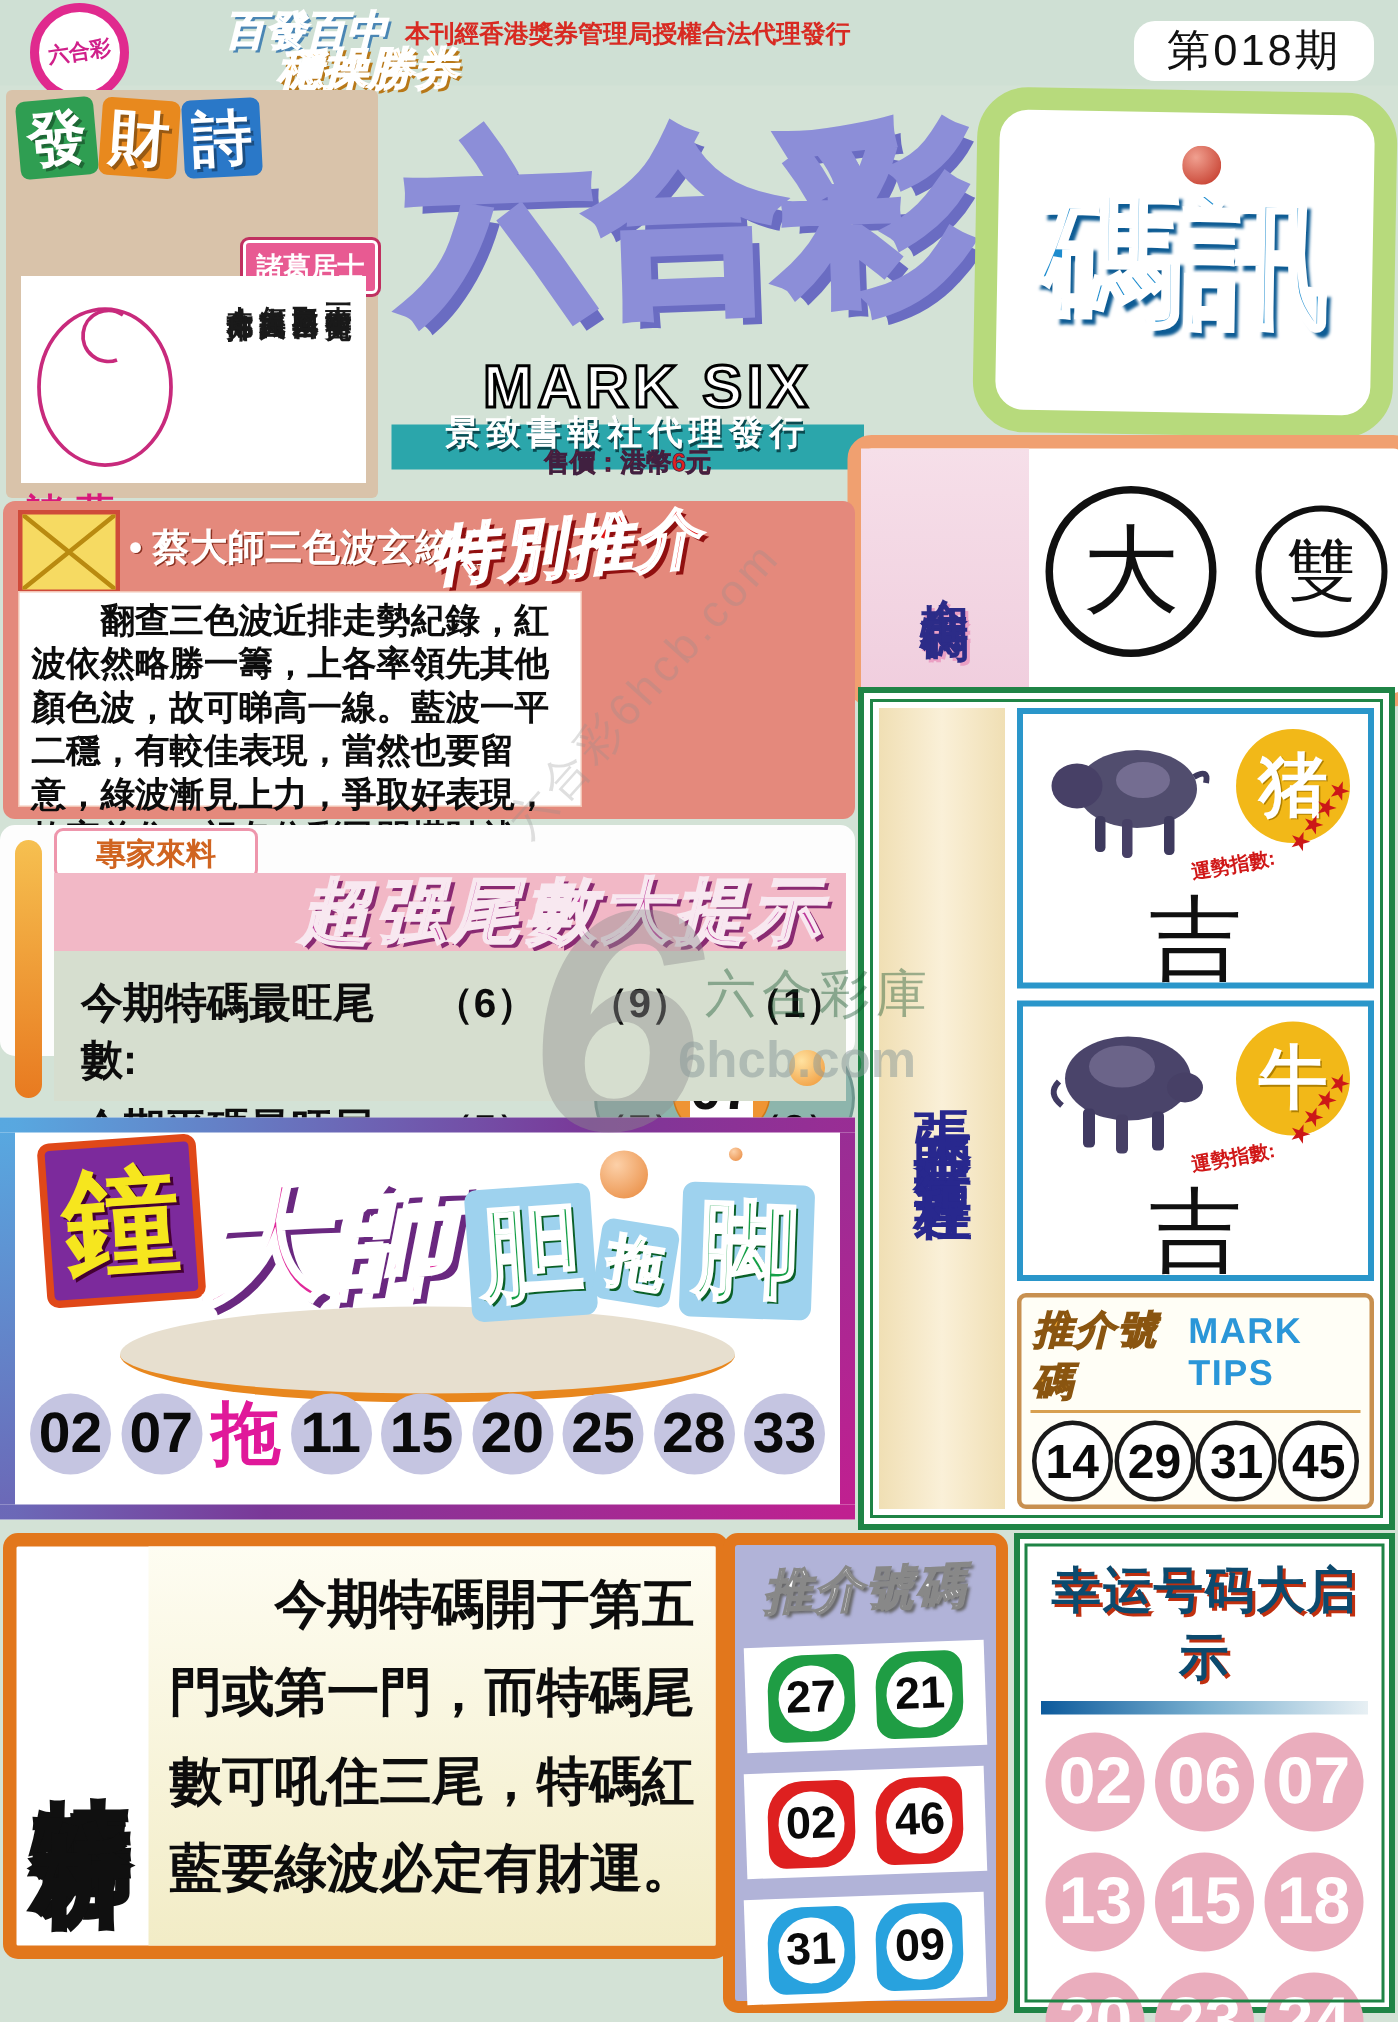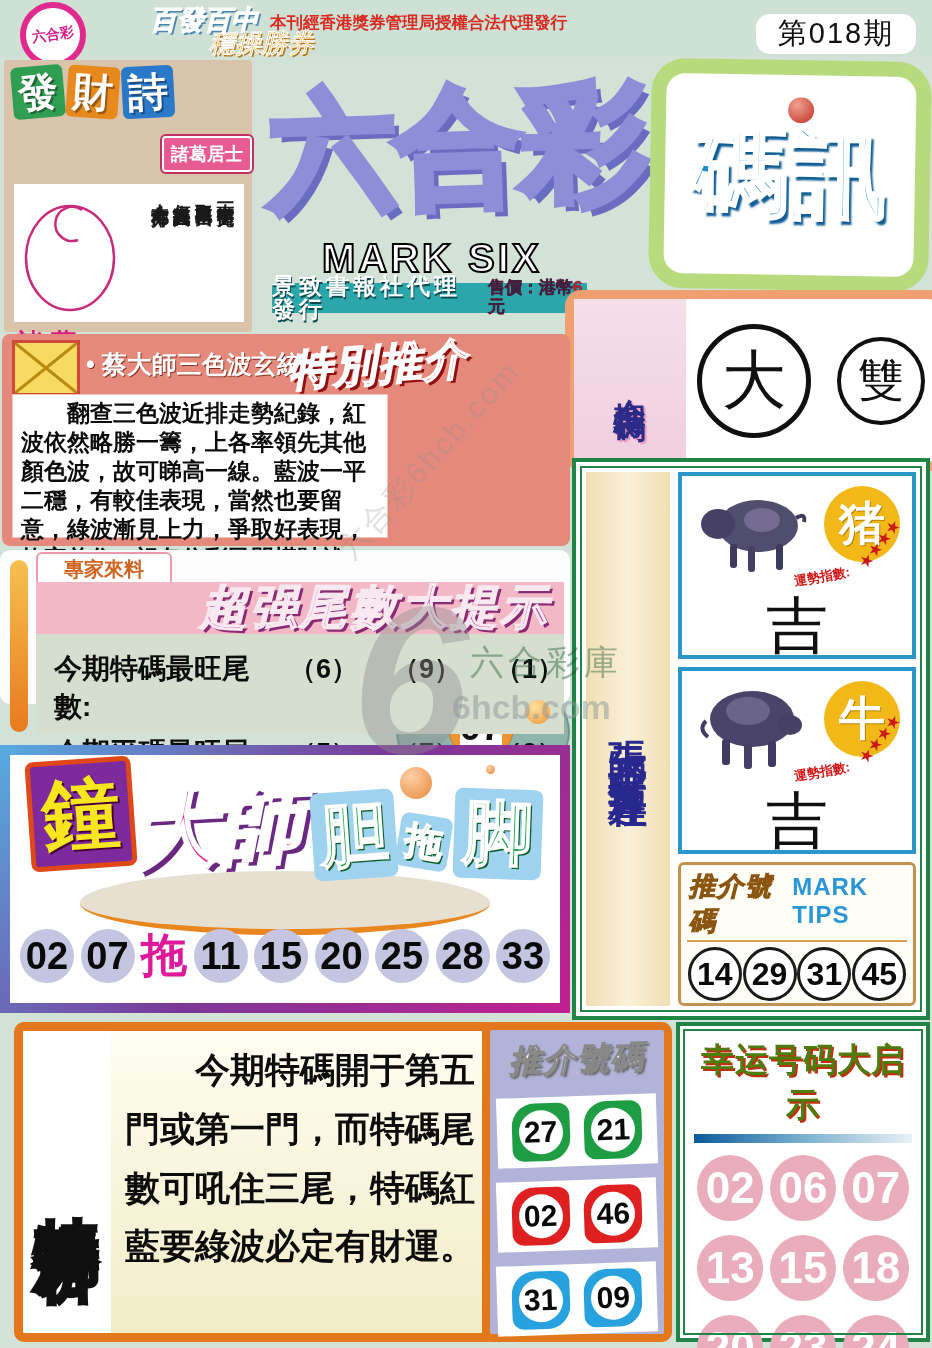--- a/index.html
+++ b/index.html
@@ -8,35 +8,35 @@
   .abs{position:absolute;}
   .flexc{display:flex;align-items:center;justify-content:center;}
 
   
   .topbar{left:0;top:0;width:932px;height:57px;background:#cfe0d4;}
   .logo-ring{left:20px;top:2px;width:54px;height:54px;border-radius:50%;
     border:6px solid #e02a8e;background:#fff;}
   .logo-txt{font-size:14px;font-weight:bold;color:#d0208a;transform:rotate(-8deg);}
   .slogan1{left:150px;top:2px;font-size:27px;font-weight:bold;font-style:italic;
     color:#6fb0dc;-webkit-text-stroke:1px #ffffff;text-shadow:2px 2px 0 #4a86b4;}
-  .slogan2{left:185px;top:26px;font-size:26px;font-weight:normal;font-style:italic;
-    color:#e8a22e;-webkit-text-stroke:1px #fff;text-shadow:2px 2px 0 #b87818;margin-left:24px;}
+  .slogan2{left:185px;top:26px;font-size:30px;font-weight:bold;font-style:italic;
+    color:#e8a22e;-webkit-text-stroke:1px #fff;text-shadow:2px 2px 0 #b87818;}
   .license{left:270px;top:12px;width:300px;font-size:16.5px;font-weight:bold;color:#d82a22;}
   .issue-box{left:756px;top:14px;width:160px;height:40px;background:#ffffff;
     border-radius:14px;font-size:29px;color:#111;letter-spacing:2px;}
 
   
   .poem-box{left:4px;top:60px;width:248px;height:272px;background:#d9c3aa;border-radius:4px;}
   .fc-tile{width:52px;height:52px;border-radius:6px;display:inline-flex;align-items:center;
     justify-content:center;font-size:40px;font-weight:bold;color:#fff;margin-right:3px;
     text-shadow:2px 2px 0 rgba(0,0,0,.35);}
   .fc1{background:#2f9e52;transform:rotate(-5deg);}
   .fc2{background:#e8891e;transform:rotate(4deg);}
   .fc3{background:#2a78c8;transform:rotate(-3deg);}
-  .poem-author{left:158px;top:76px;width:86px;height:32px;background:#e85a92;
+  .poem-author{left:158px;top:100px;width:86px;height:32px;background:#e85a92;
     border:2px solid #fff;box-shadow:0 0 0 2px #c03060;border-radius:4px;
     color:#fff;font-weight:bold;font-size:18px;}
   .poem-panel{left:10px;top:124px;width:230px;height:138px;background:#ffffff;}
   .poem-cols{position:absolute;right:6px;top:6px;height:126px;
     writing-mode:vertical-rl;font-size:17.5px;font-weight:bold;color:#1a1a1a;}
   .poem-cols div{margin:0 3.5px;letter-spacing:1px;line-height:1.05;}
   .poem-rec{left:14px;top:268px;font-size:25px;font-weight:bold;color:#d8187c;
     line-height:1.15;letter-spacing:8px;}
   .poem-balls{left:96px;top:274px;display:flex;gap:8px;}
   .pball{width:37px;height:37px;border-radius:50%;background:radial-gradient(circle at 35% 30%,#bfe6f5 40%,#7cc2e0);
@@ -47,22 +47,22 @@
     color:#f8f0a2;-webkit-text-stroke:7px #8c8ed8;text-shadow:8px 8px 0 #6a6cc2;
     transform:rotate(-2deg);}
   .mashi-frame{left:650px;top:60px;width:250px;height:200px;background:#ffffff;
     border:15px solid #b7da7c;border-radius:34px;transform:rotate(1deg);}
   .mashi-txt{font-size:96px;font-weight:bold;color:#1e8cce;
     -webkit-text-stroke:3px #ffffff;text-shadow:4px 5px 2px #0e5c94;letter-spacing:2px;}
   .red-dot{position:absolute;left:118px;top:18px;width:26px;height:26px;border-radius:50%;
     background:radial-gradient(circle at 35% 30%,#f0a090,#c03020);border:4px solid #fff;}
   .marksix{left:322px;top:236px;font-size:40px;font-weight:bold;letter-spacing:3px;
     color:#ffffff;-webkit-text-stroke:2px #000;}
-  .tealbar{left:272px;top:283px;width:315px;height:30px;background:#2ba6ab;
-    flex-direction:row;}
+  .tealbar{left:261px;top:283px;width:315px;height:30px;background:#2ba6ab;
+    flex-direction:column;}
   .dist{font-size:23px;font-weight:bold;color:#fff;letter-spacing:4px;
     text-shadow:1px 2px 0 #0a4a50;line-height:1;}
   .price{font-size:17px;font-weight:bold;color:#e02020;-webkit-text-stroke:.5px #402040;
     line-height:1.1;}
 
   
   .sc-box{left:565px;top:290px;width:362px;height:163px;background:#fff;
     border:9px solid #f0a070;border-radius:16px;display:flex;}
   .sc-left{width:112px;height:100%;background:linear-gradient(180deg,#f6dfe9,#f0cede);}
   .sc-label{writing-mode:vertical-rl;font-size:32px;font-weight:bold;color:#2c2c88;
@@ -172,22 +172,22 @@
   .tips-head{display:flex;align-items:baseline;gap:12px;border-bottom:2px solid #d8a050;
     padding:2px 0 1px 2px;}
   .tips-cn{font-size:26px;font-weight:bold;font-style:italic;color:#e8a030;
     -webkit-text-stroke:1px #8a5510;letter-spacing:2px;}
   .tips-en{font-size:24px;font-weight:bold;color:#2a96d8;letter-spacing:1px;}
   .tips-nums{display:flex;justify-content:space-evenly;margin-top:5px;}
   .tips-num{width:48px;height:48px;border-radius:50%;border:3px solid #1a1a1a;
     background:#fff;font-size:32px;font-weight:bold;color:#0a0a0a;}
 
   
-  .an-box{left:2px;top:1022px;width:484px;height:320px;background:#ffffff;
-    border:9px solid #e2771c;border-radius:10px;box-sizing:border-box;display:flex;margin-left:12px;}
+  .an-box{left:2px;top:1022px;width:484px;height:284px;background:#ffffff;
+    border:9px solid #e2771c;border-radius:10px;box-sizing:border-box;display:flex;}
   .an-strip{width:88px;display:flex;align-items:center;justify-content:center;}
   .an-title{writing-mode:vertical-rl;font-size:64px;font-weight:bold;color:#ffffff;
     -webkit-text-stroke:3.5px #101010;letter-spacing:8px;line-height:1;}
   .an-body{flex:1;background:linear-gradient(180deg,#fefdf2,#f2ecc6);
     font-size:35px;font-weight:bold;color:#0c0c0c;line-height:1.68;
     padding:10px 14px;box-sizing:border-box;text-indent:2em;}
 
   
   .rn-box{left:482px;top:1022px;width:190px;height:320px;background:#b1b3d8;
     border:8px solid #e2771c;border-radius:10px;box-sizing:border-box;}
@@ -198,21 +198,21 @@
     transform:rotate(-2deg);display:flex;align-items:center;justify-content:space-evenly;}
   .shield{width:58px;height:58px;border-radius:40% 20% 40% 20%;position:relative;
     display:flex;align-items:center;justify-content:center;}
   .shield i{position:absolute;width:44px;height:44px;border-radius:50%;background:#fff;}
   .shield b{position:relative;font-size:30px;font-weight:bold;color:#0a0a0a;font-style:normal;}
 
   
   .lk-box{left:676px;top:1022px;width:254px;height:320px;background:#ffffff;
     border:4px solid #1f8446;outline:2px solid #1f8446;outline-offset:-9px;
     box-sizing:border-box;padding:12px 14px;}
-  .lk-title{text-align:center;font-size:33px;font-weight:bold;color:#4d7c0f;
+  .lk-title{text-align:center;font-size:33px;font-weight:bold;color:#0c4a6e;
     text-shadow:2px 2px 0 #c03010;letter-spacing:1px;}
   .lk-bar{margin-top:6px;height:9px;background:linear-gradient(90deg,#0c5a9c,#7ab0d0,#e8f0f4);}
   .lk-grid{margin-top:12px;display:grid;grid-template-columns:repeat(3,1fr);
     row-gap:14px;justify-items:center;}
   .lk-num{width:66px;height:66px;border-radius:50%;background:#eaadbd;
     color:#ffffff;font-size:44px;font-weight:bold;}
 
   
   .wm{pointer-events:none;z-index:50;color:#8f8f8f;}
   .wm-six{left:352px;top:560px;font-size:210px;font-weight:bold;opacity:.42;

